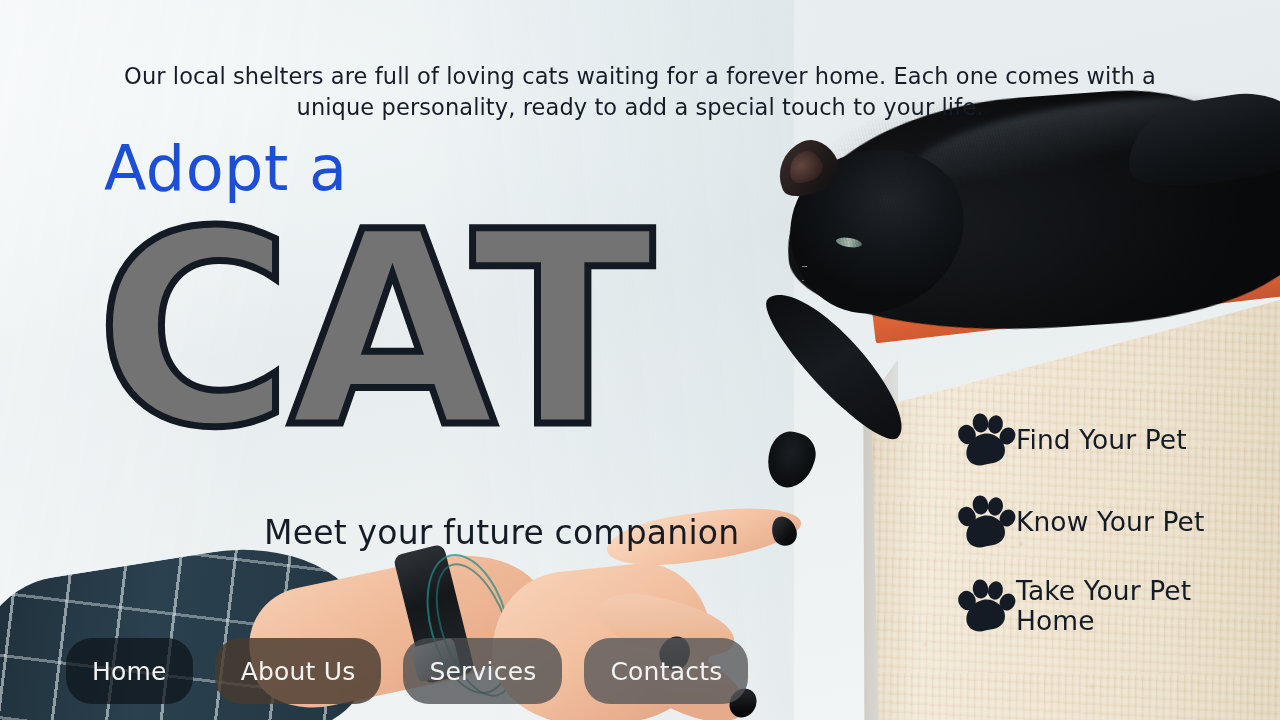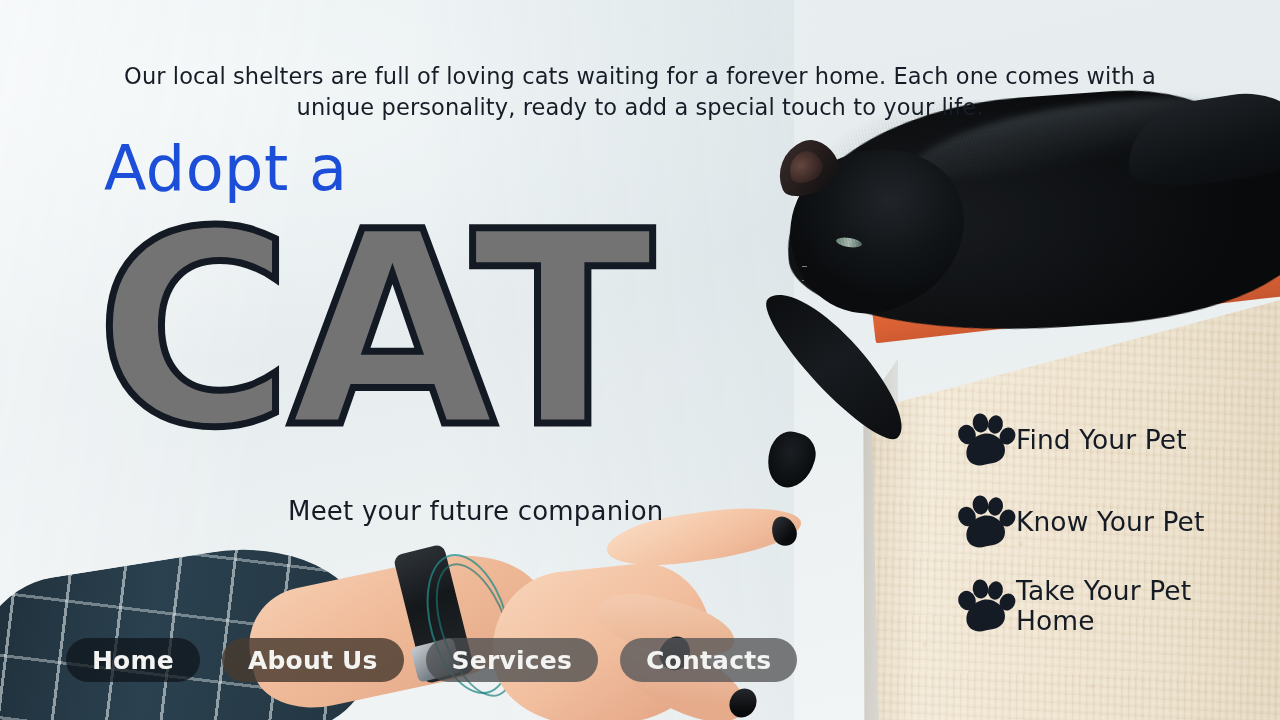--- a/index.html
+++ b/index.html
@@ -354,26 +354,25 @@
     line-height: 1;
     font-weight: 700;
     color: #737373;
     letter-spacing: -4px;
     font-family: "DejaVu Sans", sans-serif;
     -webkit-text-stroke: 7px #141a24;
   }
 
   .subtitle {
     position: absolute;
-    top: 498px; left: 264px;
-    font-size: 26px;
+    top: 516px; left: 264px;
+    font-size: 33px;
     line-height: 1;
     color: #161c26;
     letter-spacing: 0.2px;
-    margin-left: 24px;
   }
 
   
   .features {
     position: absolute;
     left: 956px; top: 412px;
     width: 300px;
   }
   .feature-row {
     display: flex;
@@ -391,34 +390,33 @@
 
   
   .navbar {
     position: absolute;
     left: 66px; top: 638px;
     display: flex;
     align-items: center;
     gap: 22px;
   }
   .nav-btn {
-    height: 44px;
+    height: 66px;
     padding: 0 26px;
     display: flex;
     align-items: center;
     justify-content: center;
     border-radius: 26px;
     color: #f3f4f2;
     font-size: 25px;
     letter-spacing: 0.2px;
     cursor: pointer;
     border: none;
     font-family: "DejaVu Sans", sans-serif;
     white-space: nowrap;
-    font-weight: bold;
   }
   .nav-home     { background: rgba(14,20,26,0.72); }
   .nav-about    { background: rgba(72,58,48,0.82); }
   .nav-services { background: rgba(74,76,79,0.76); }
   .nav-contacts { background: rgba(84,86,89,0.78); }
 </style>
 </head>
 <body>
 
 <div id="poster">

